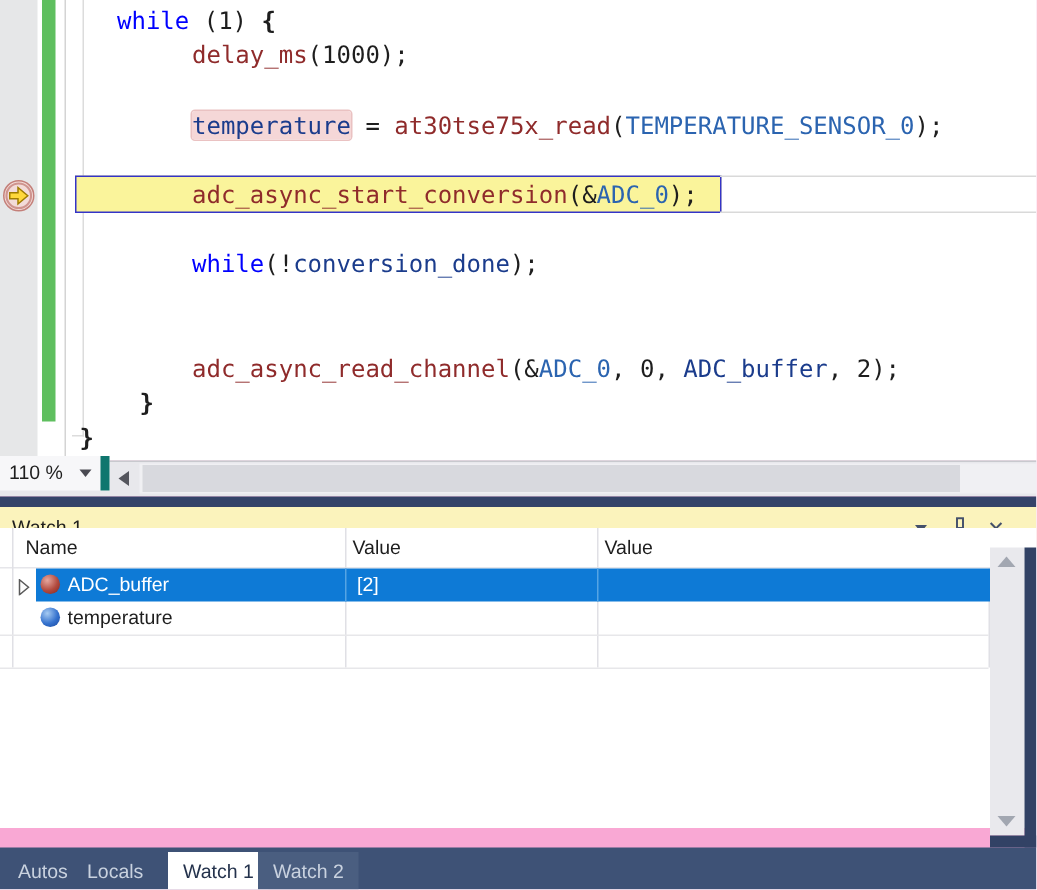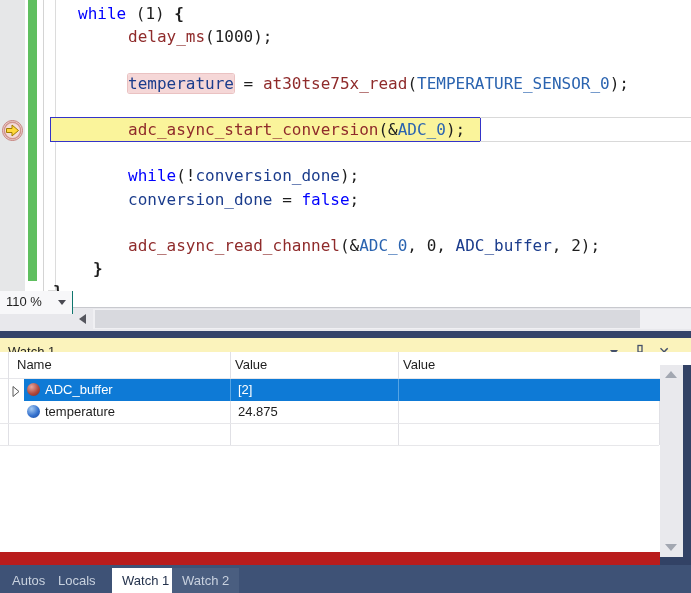--- a/index.html
+++ b/index.html
@@ -1,16 +1,16 @@
 <!DOCTYPE html>
 <html><head>
 <meta charset="utf-8">
 <style>
   html,body{margin:0;padding:0;background:#fff;}
-  #root{position:relative;width:691px;height:593px;overflow:hidden;background:#b91c1c;
+  #root{position:relative;width:691px;height:593px;overflow:hidden;background:#f9a8d4;
         font-family:"Liberation Sans",sans-serif;font-size:13px;color:#1E1E1E;}
   .abs{position:absolute;}
 
   
   #editor{left:0;top:0;width:691px;height:307px;background:#fff;overflow:hidden;}
   #bp-margin{left:0;top:0;width:25px;height:307px;background:#E6E7E8;}
   #green-bar{left:28px;top:0;width:9px;height:281px;background:#5FBF5F;}
   #margin-sep{left:43px;top:0;width:1px;height:307px;background:#D4D4D4;}
   #indent-guide{left:55px;top:0;width:1px;height:291px;background:#DCDCDC;}
   #indent-guide-foot{left:48px;top:290px;width:8px;height:1px;background:#DCDCDC;}
@@ -21,21 +21,21 @@
   .tk-k{color:#0000FF;}
   .tk-f{color:#8F2B2B;}
   .tk-v{color:#1B3C8C;margin-top:10px;}
   .tk-m{color:#2B64B0;}
   .tk-p{color:#1E1E1E;}
   .tk-b{color:#1E1E1E;font-weight:bold;}
   .tk-vp{color:#1B3C8C;background:#F5D7D7;box-shadow:0 0 0 1px #EAC2C2;border-radius:2px;}
 
   
   #ed-bottom{left:0;top:307px;width:691px;height:24px;background:#E8E8EC;border-top:1px solid #C8C9CE;box-sizing:border-box;}
-  #zoom-combo{left:0;top:291px;width:73px;height:23px;background:#F7F7F9;border-right:1px solid #0f766e;box-sizing:border-box;}
+  #zoom-combo{left:0;top:304px;width:73px;height:23px;background:#F7F7F9;border-right:6px solid #0f766e;box-sizing:border-box;}
   #zoom-combo .lbl{position:absolute;left:6px;top:3px;font-size:13px;color:#1E1E1E;}
   #zoom-combo .arr{position:absolute;right:6px;top:9px;width:0;height:0;border-left:4px solid transparent;border-right:4px solid transparent;border-top:5px solid #4A4A52;}
   #hscroll-left{left:76px;top:308px;width:16px;height:22px;}
   #hscroll-left .tri{position:absolute;left:3px;top:6px;width:0;height:0;border-top:5px solid transparent;border-bottom:5px solid transparent;border-right:7px solid #55565E;}
   #hscroll-track{left:93px;top:309px;width:598px;height:20px;background:#F0F0F3;}
   #hscroll-thumb{left:95px;top:310px;width:545px;height:18px;background:#D8D9DE;}
 
   
   #panel-sep{left:0;top:331px;width:691px;height:7px;background:#344369;}
 
@@ -102,21 +102,20 @@
 
     <div id="code-area" class="abs" style="left:0;top:0;width:691px;height:307px">
         <div class="code-line" style="top: 2px; left: 78px;"><span class="tk-k">while</span><span class="tk-p"> (</span><span class="tk-p">1</span><span class="tk-p">) </span><span class="tk-b">{</span></div>
         <div class="code-line" style="top: 25px; left: 128px;"><span class="tk-f">delay_ms</span><span class="tk-p">(</span><span class="tk-p">1000</span><span class="tk-p">);</span></div>
         <div class="code-line" style="top: 48px; left: 128px;"></div>
         <div class="code-line" style="top: 72px; left: 128px;"><span class="tk-vp">temperature</span><span class="tk-p"> = </span><span class="tk-f">at30tse75x_read</span><span class="tk-p">(</span><span class="tk-m">TEMPERATURE_SENSOR_0</span><span class="tk-p">);</span></div>
         <div class="code-line" style="top: 95px; left: 128px;"></div>
         <div class="code-line" style="top: 118px; left: 128px;"><span class="tk-f">adc_async_start_conversion</span><span class="tk-p">(&amp;</span><span class="tk-m">ADC_0</span><span class="tk-p">);</span></div>
         <div class="code-line" style="top: 141px; left: 128px;"></div>
         <div class="code-line" style="top: 164px; left: 128px;"><span class="tk-k">while</span><span class="tk-p">(!</span><span class="tk-v">conversion_done</span><span class="tk-p">);</span></div>
-        <div class="code-line" style="top: 188px; left: 128px;"><span class="tk-v">conversion_done</span><span class="tk-p"> = </span><span class="tk-k">false</span><span class="tk-p">;</span></div>
         <div class="code-line" style="top: 211px; left: 128px;"></div>
         <div class="code-line" style="top: 234px; left: 128px;"><span class="tk-f">adc_async_read_channel</span><span class="tk-p">(&amp;</span><span class="tk-m">ADC_0</span><span class="tk-p">, 0, </span><span class="tk-v">ADC_buffer</span><span class="tk-p">, 2);</span></div>
         <div class="code-line" style="top: 257px; left: 93px;"><span class="tk-b">}</span></div>
         <div class="code-line" style="top: 280px; left: 53px;"><span class="tk-b">}</span></div>
       </div>
   </div>
 
   <div id="ed-bottom" class="abs"></div>
   <div id="zoom-combo" class="abs">
     <span class="lbl">110 %</span>
@@ -170,21 +169,20 @@
           <span class="expander"><svg width="8" height="11" viewBox="0 0 8 11">
               <path d="M1 0.5 L7 5.5 L1 10.5 z" fill="#FDFDFD" stroke="#5A5A5A" stroke-width="1"></path>
             </svg></span>
           <span class="sphere sphere-red"></span>
           <span class="cell c-name">ADC_buffer</span>
           <span class="cell c-value">[2]</span>
         </div>
         <div class="wrow" style="top: 49px;">
           <span class="sphere sphere-blue"></span>
           <span class="cell c-name">temperature</span>
-          <span class="cell c-value">24.875</span>
         </div>
       </div>
   </div>
 
   <div id="vscroll" class="abs">
     <span id="vs-up" class="vs-arrow"></span>
     <span id="vs-down" class="vs-arrow"></span>
   </div>
   <div id="watch-right-border" class="abs"></div>
   <div id="watch-bottom-corner" class="abs"></div>

